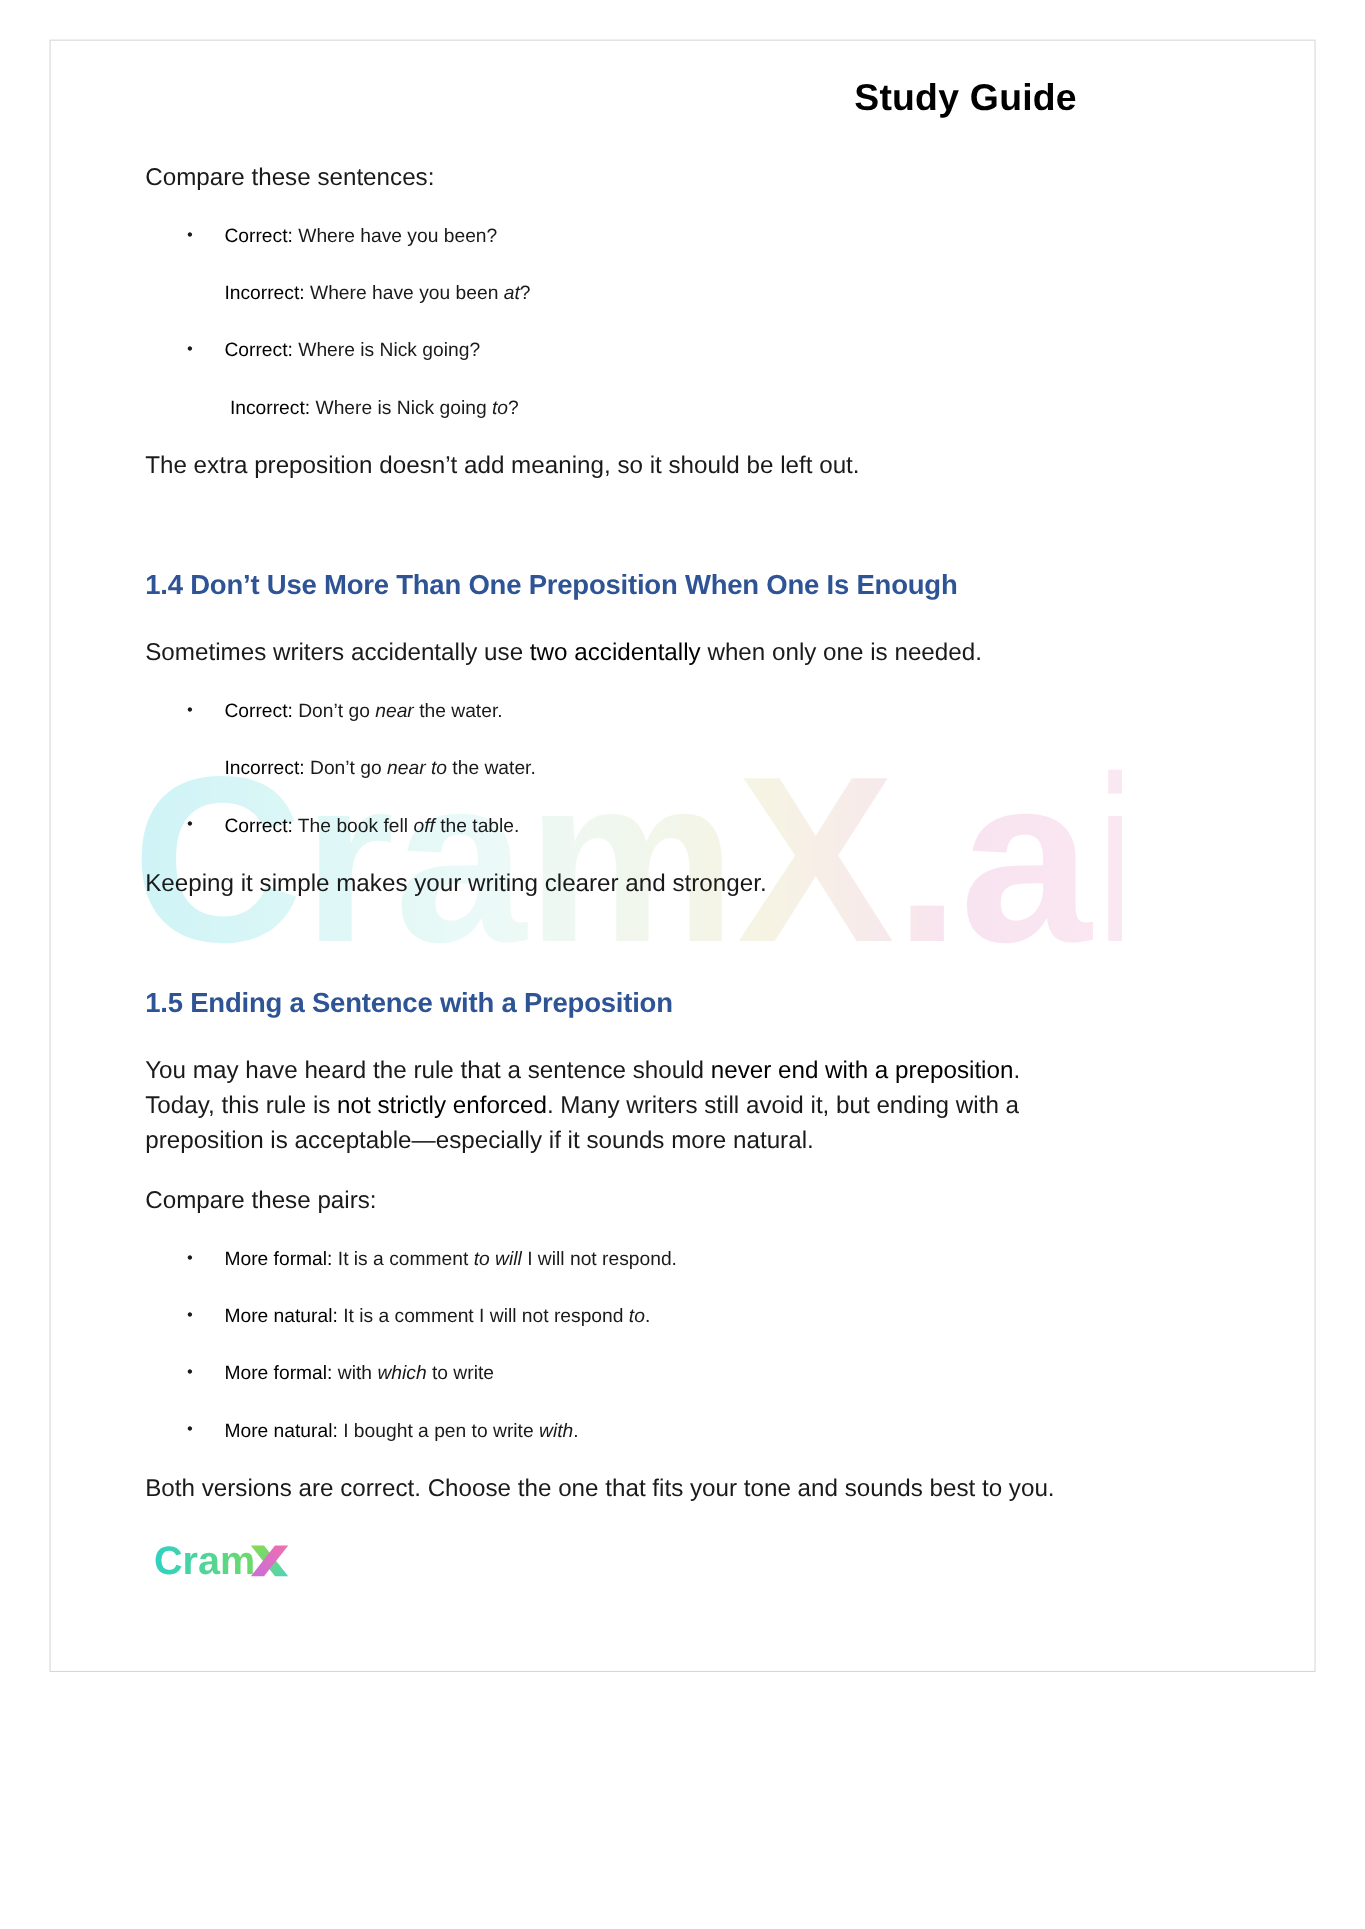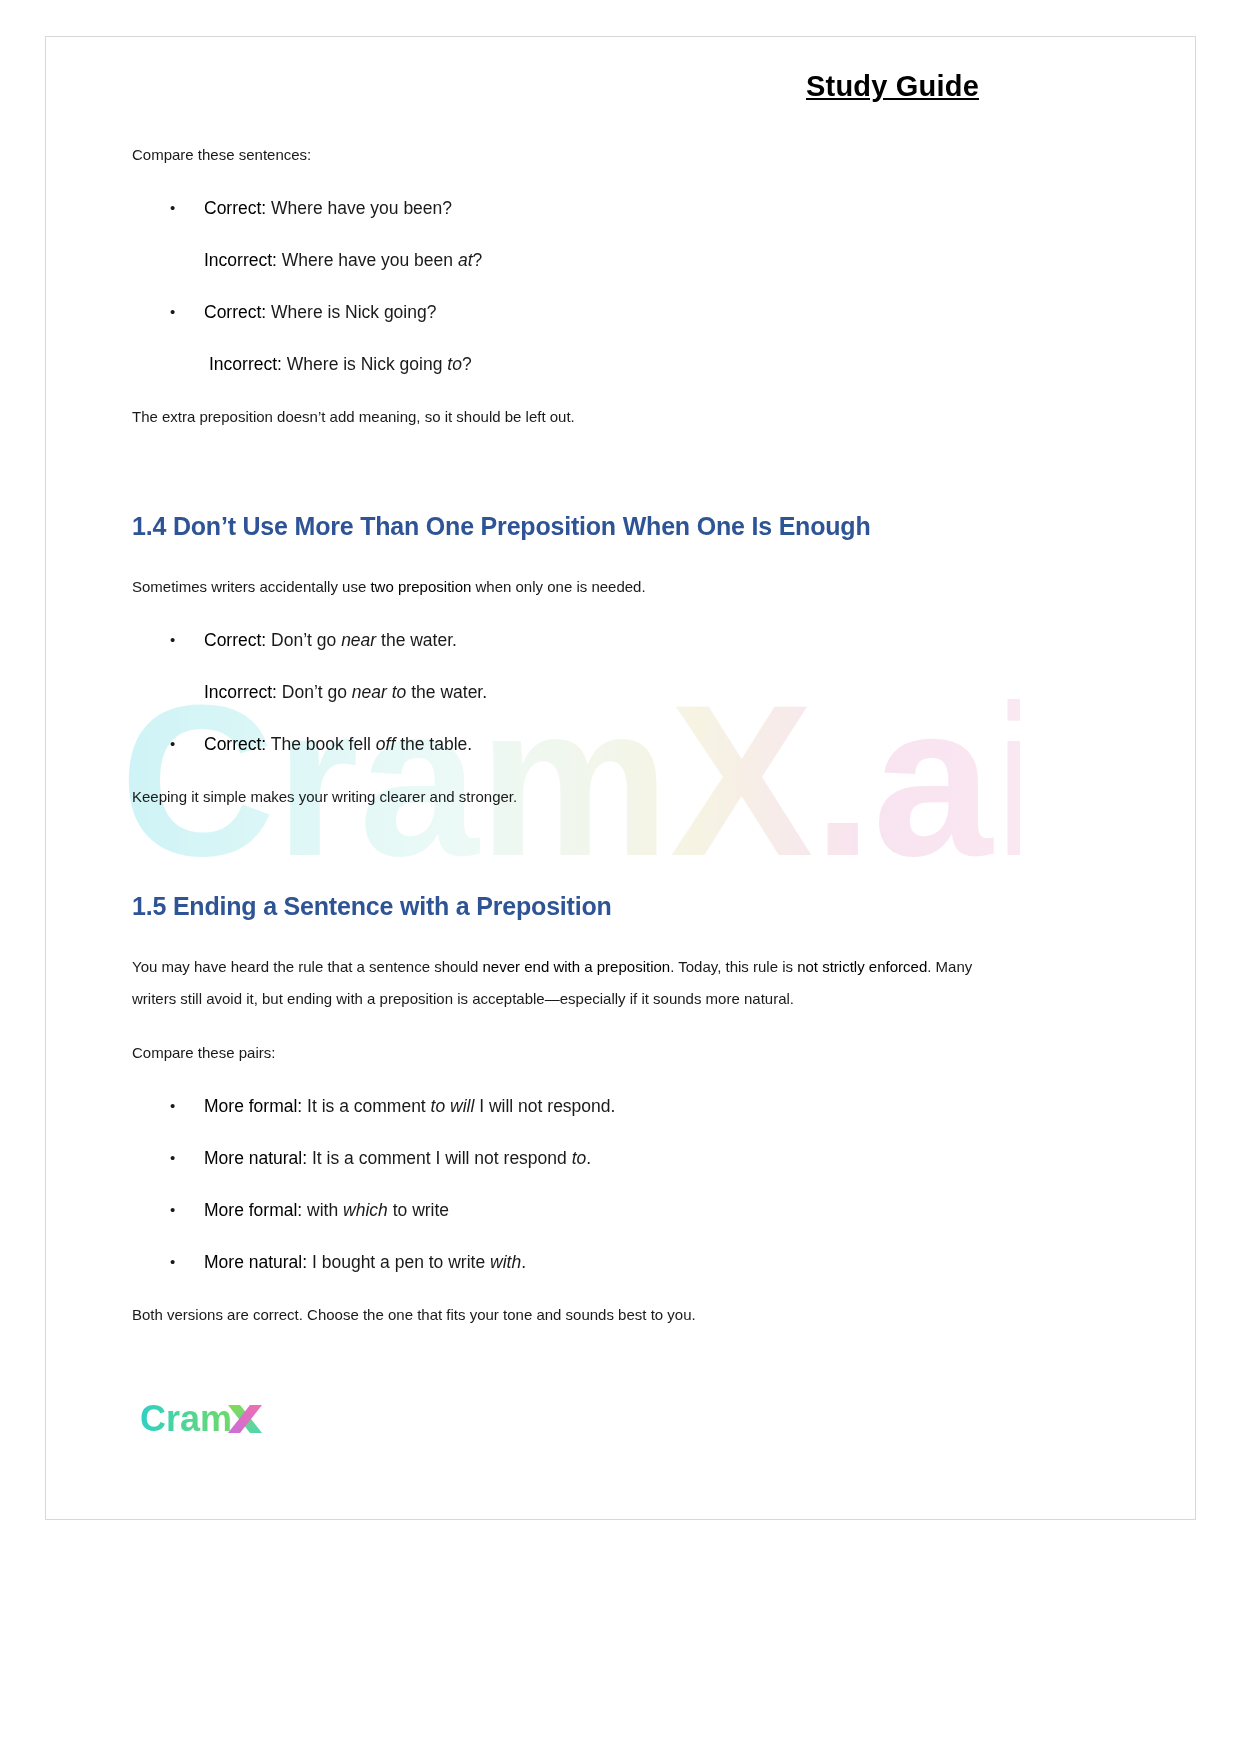--- a/index.html
+++ b/index.html
@@ -39,31 +39,30 @@
   .content {
     position: absolute;
     left: 132px;
     top: 70px;
     width: 848px;
     z-index: 3;
   }
 
   .doc-title {
     text-align: right;
-    font-size: 29px;
+    font-size: 34px;
     font-weight: bold;
     color: #000000;
     letter-spacing: 0.2px;
     margin: 0 0 36px 0;
     padding-right: 1px;
-    text-decoration: underline;
   }
 
   p.para {
-    font-size: 15px;
+    font-size: 22px;
     line-height: 32px;
     color: #1a1a1a;
     margin: 0 0 22px 0;
   }
 
   h2.section-heading {
     font-family: "Liberation Sans", sans-serif;
     font-size: 25px;
     font-weight: bold;
     color: #2e5496;
@@ -180,21 +179,21 @@
         <b>Incorrect:</b><span> Where is Nick going </span><i>to</i><span>?</span>
       </div>
     </ul>
 
     <p class="para">The extra preposition doesn’t add meaning, so it should be left out.</p>
 
     <div class="spacer-lg"></div>
 
     <h2 class="section-heading">1.4 Don’t Use More Than One Preposition When One Is Enough</h2>
 
-    <p class="para"><span>Sometimes writers accidentally use </span><b>two preposition</b><span> when only one is needed.</span></p>
+    <p class="para"><span>Sometimes writers accidentally use </span><b>two accidentally</b><span> when only one is needed.</span></p>
 
     <ul class="bullets">
       <li class="bullet-row">
         <span class="bullet-dot">•</span>
         <b>Correct:</b><span> Don’t go </span><i>near</i><span> the water.</span>
       </li>
       <div class="sub-line">
         <b>Incorrect:</b><span> Don’t go </span><i>near to</i><span> the water.</span>
       </div>
 

